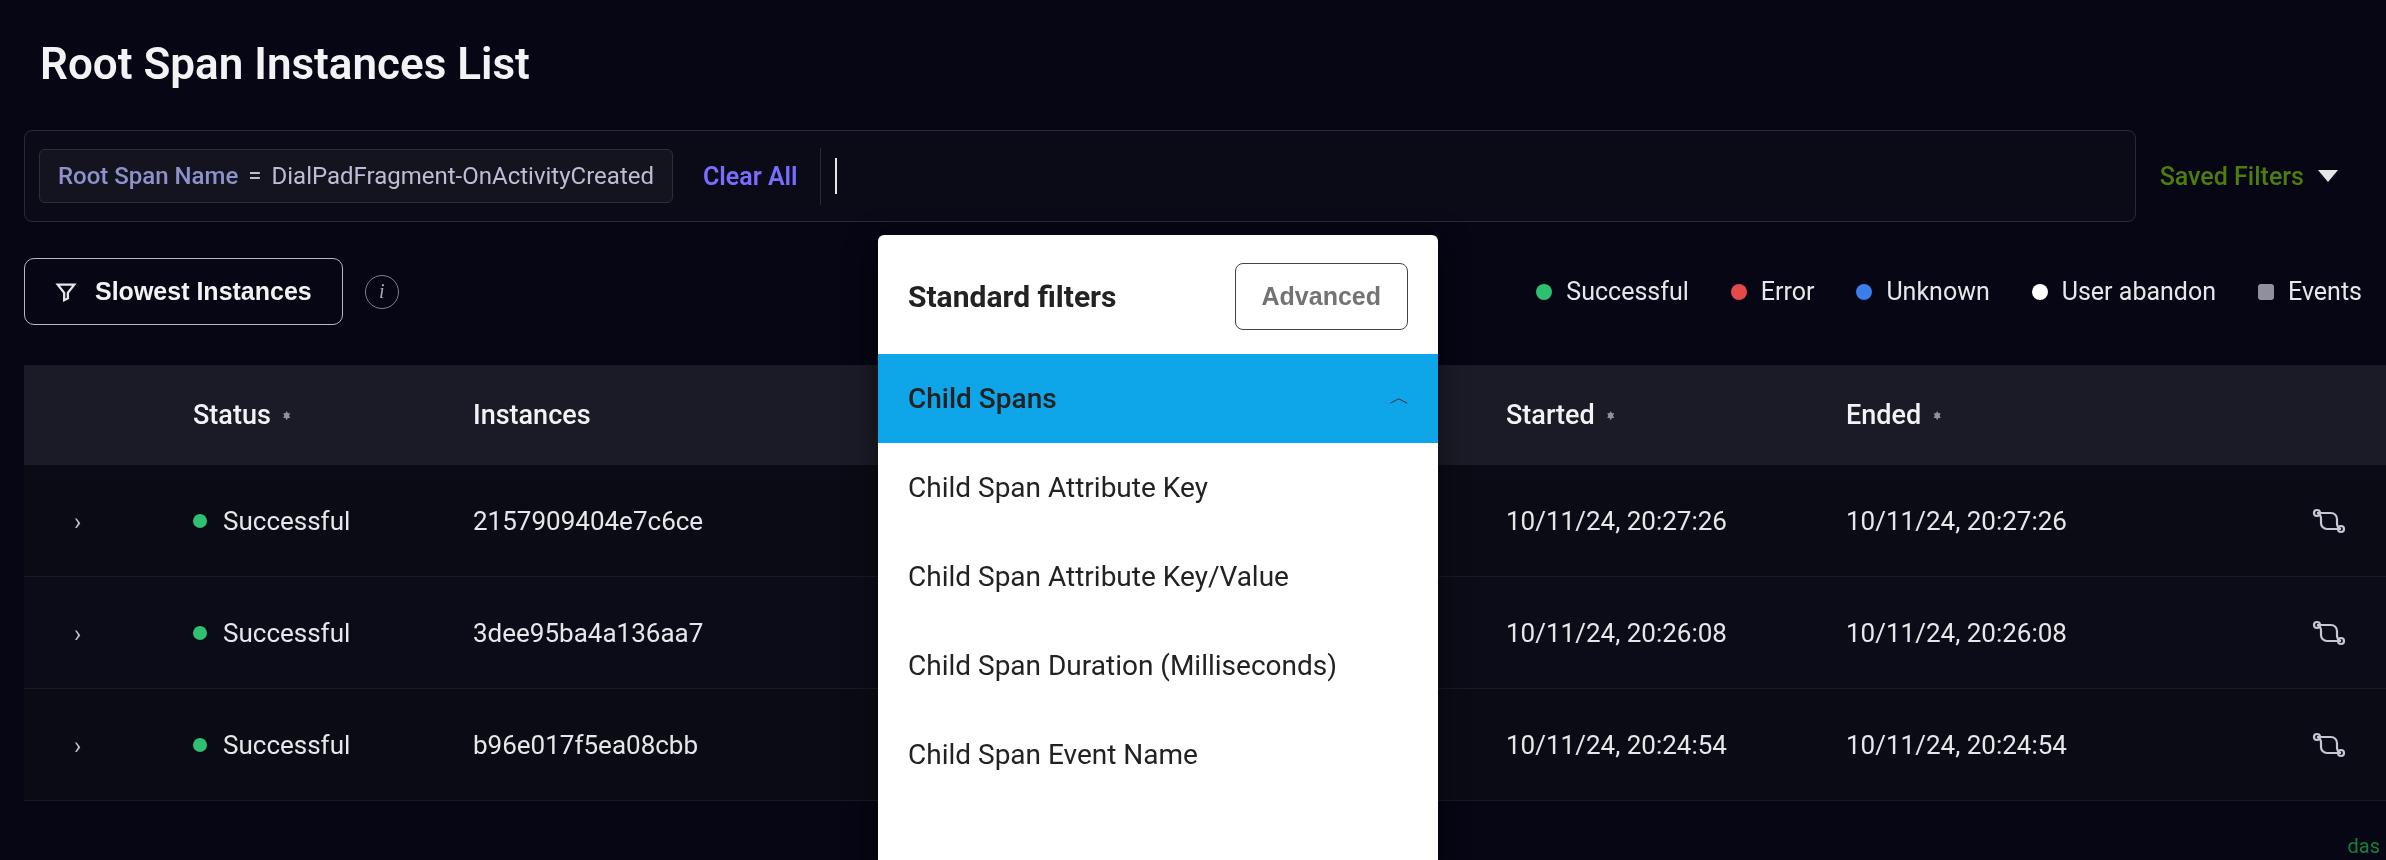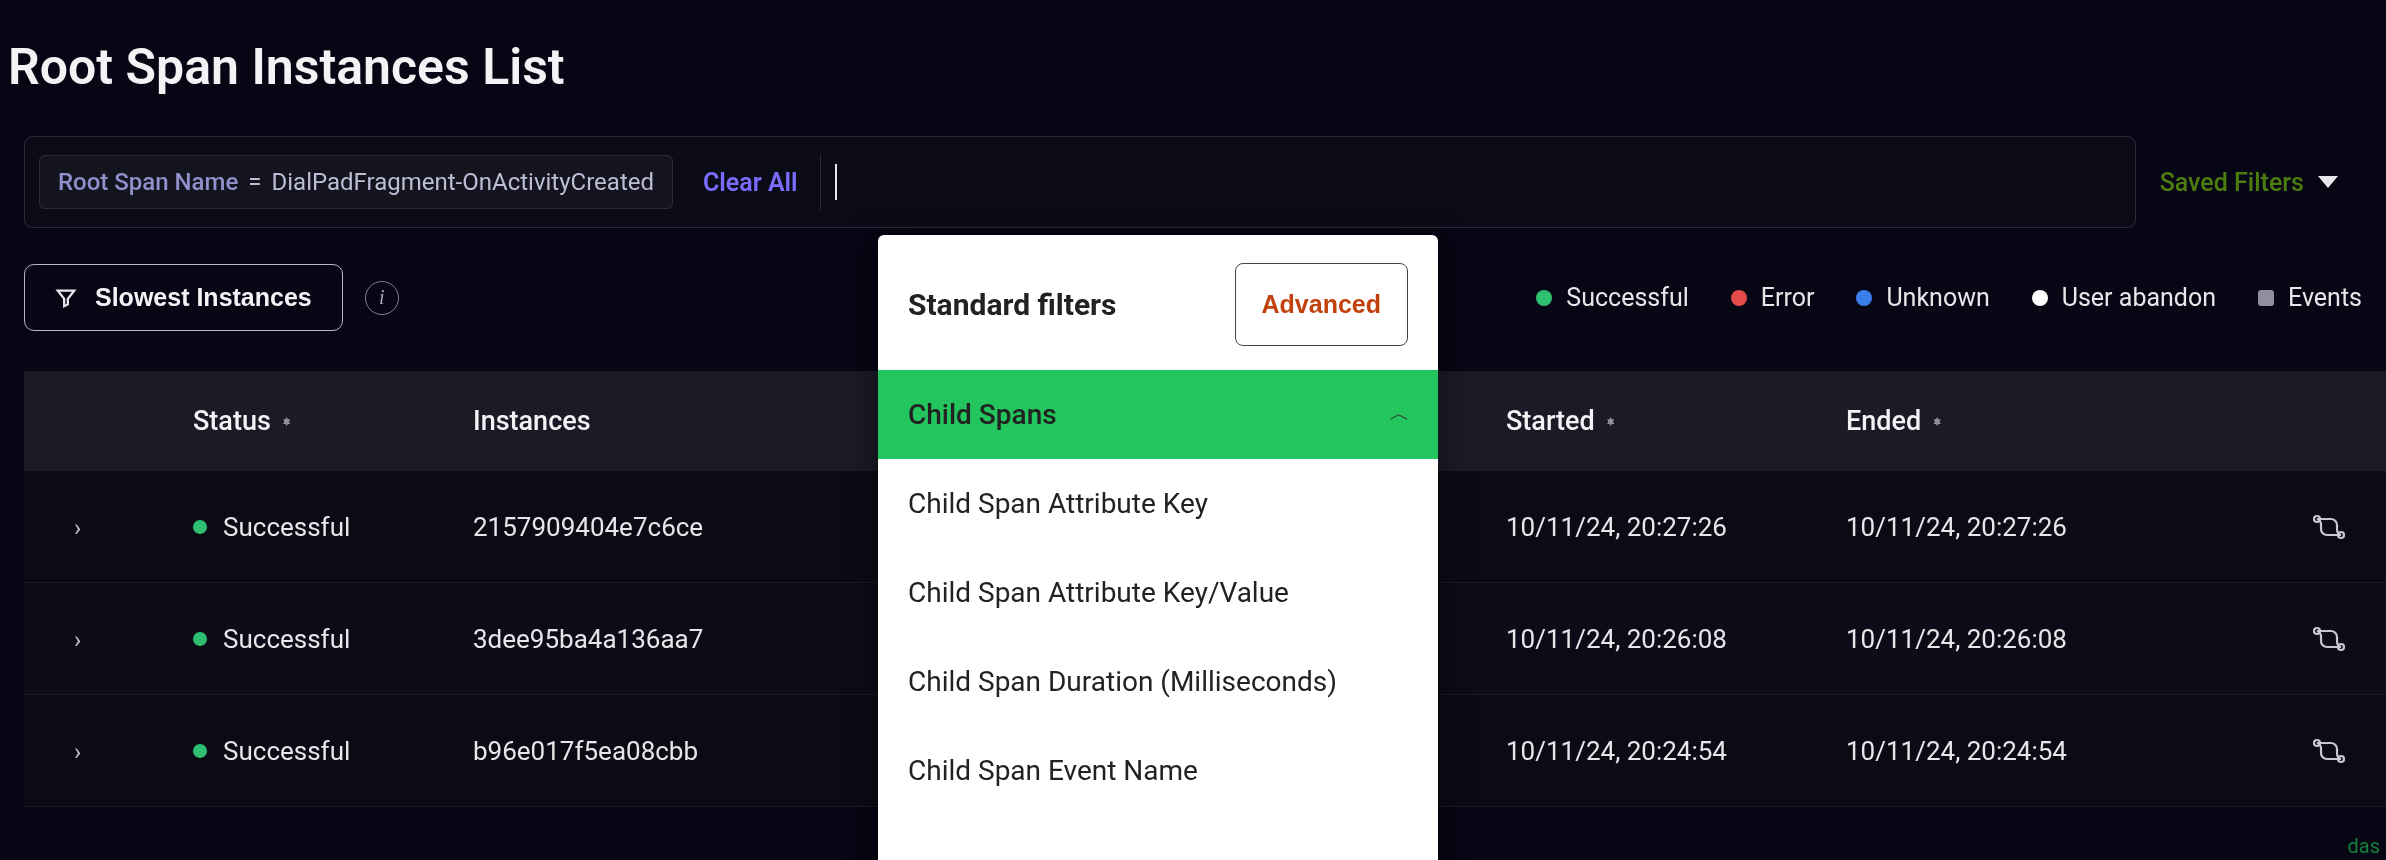--- a/index.html
+++ b/index.html
@@ -7,24 +7,24 @@
   body {
     background: #060614;
     color: #e7e7ea;
     font-family: -apple-system, BlinkMacSystemFont, "Segoe UI", Roboto, Helvetica, Arial, sans-serif;
     font-size: 24px;
     overflow: hidden;
     position: relative;
   }
 
   .page-title {
-    font-size: 50px;
+    font-size: 44px;
     font-weight: 600;
     color: #f3f3f6;
-    padding: 38px 0 0 8px;
+    padding: 38px 0 0 40px;
   }
 
   
   .filter-row {
     display: flex;
     gap: 24px;
     margin: 40px 24px 0 24px;
   }
   .filter-bar {
     flex: 1;
@@ -181,28 +181,28 @@
     overflow: hidden;
     height: 635px;
   }
   .dd-header {
     display:flex; align-items:center; justify-content:space-between;
     padding: 28px 30px 24px 30px;
   }
   .dd-header-title { font-size:30px; font-weight:700; color:#222; }
   .adv-btn {
     border:1.5px solid #444; border-radius:8px;
-    padding: 26px 26px;
-    font-size:25px; font-weight:600; color:#c2410c;
+    padding: 18px 26px;
+    font-size:25px; font-weight:600; color:#737373;
     background:#fff; cursor:pointer;
   }
   .dd-group-header {
     display:flex; align-items:center; justify-content:space-between;
     padding: 28px 30px;
-    background:#22c55e;
+    background:#0ea5e9;
     font-size:28px; color:#222; font-weight:500;
     cursor:pointer;
   }
   .dd-item {
     padding: 28px 30px;
     font-size:28px; color:#222;
     cursor:pointer;
   }
   .chev-up { transform: rotate(180deg); display:inline-block; font-size:20px; color:#333; }
 

